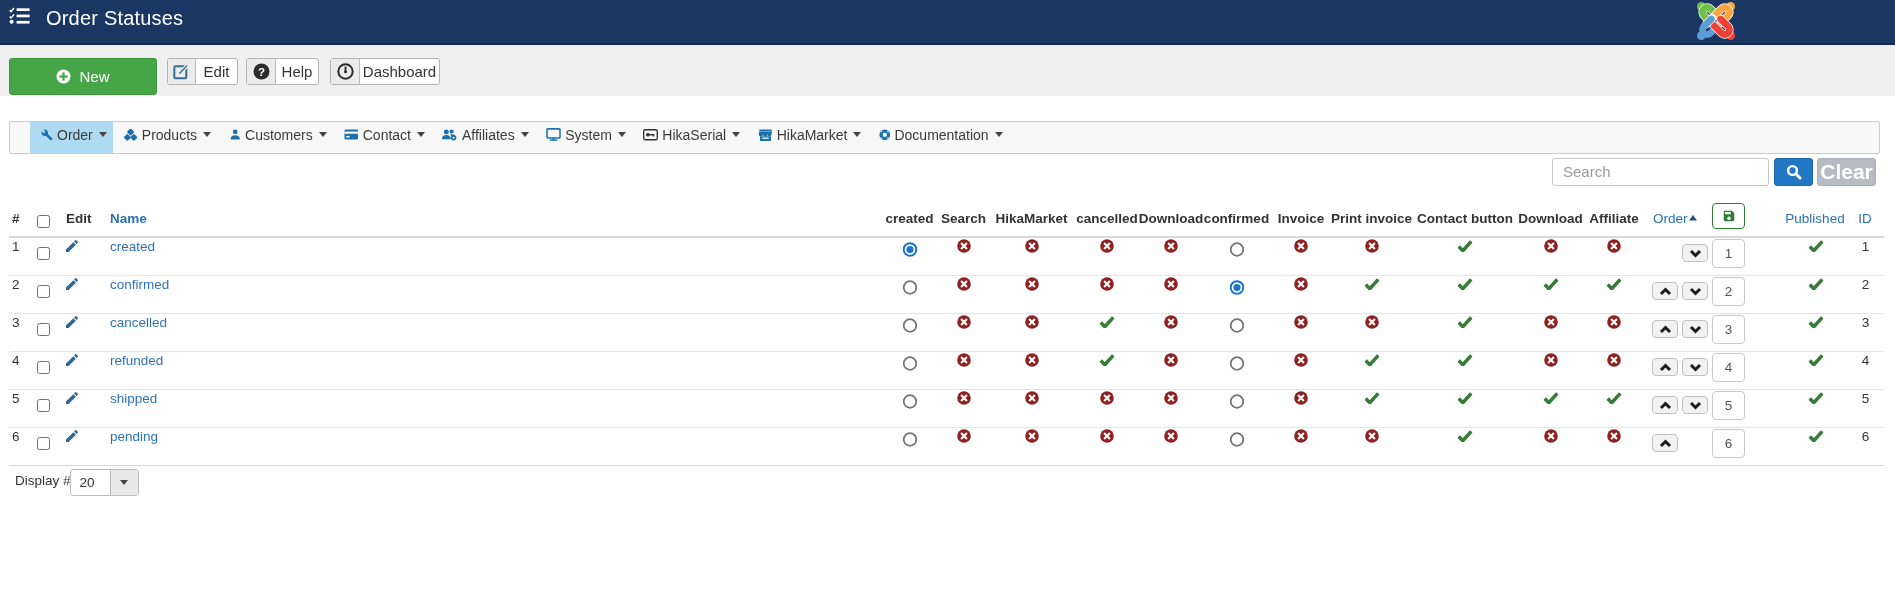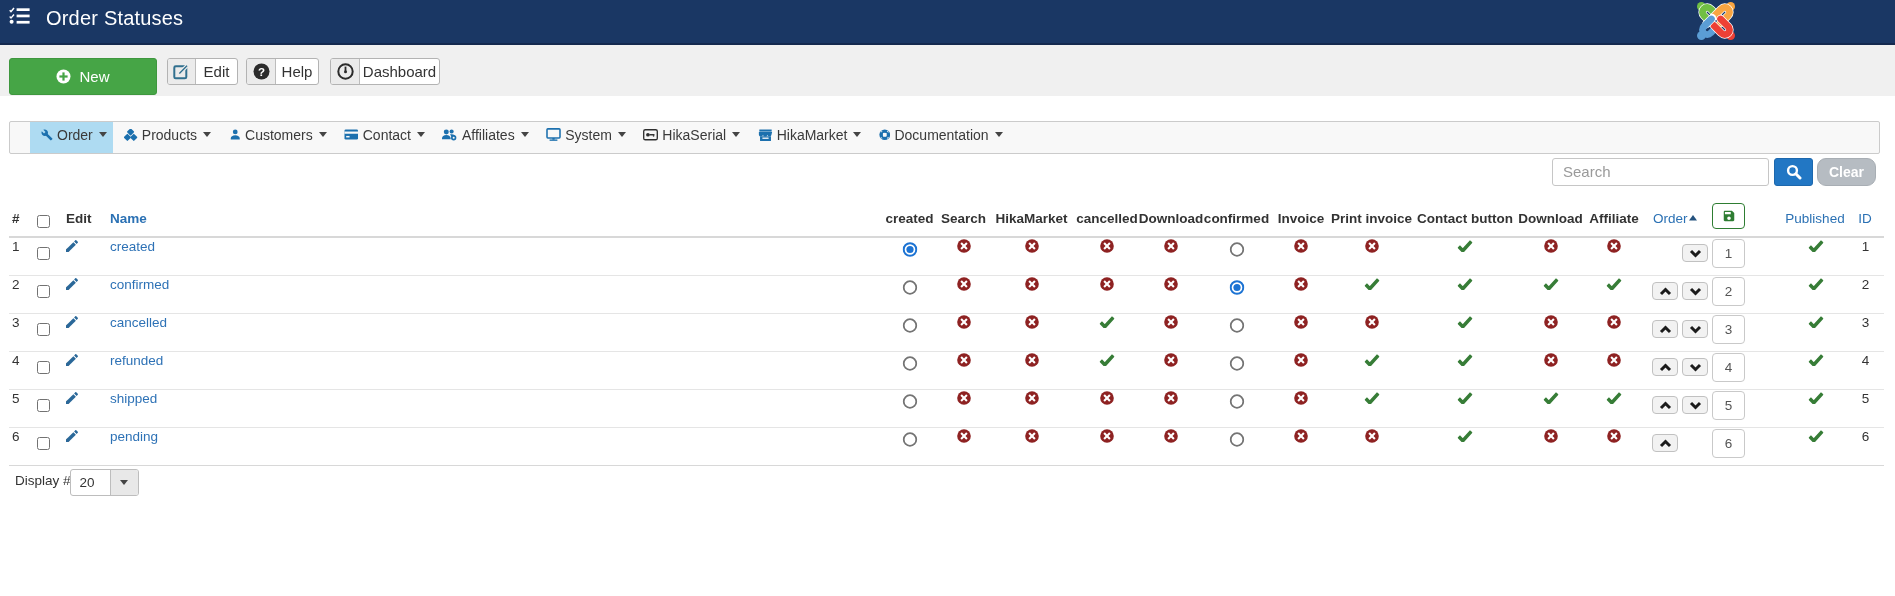--- a/index.html
+++ b/index.html
@@ -14,21 +14,21 @@
 .btngrp .ic{background:#ebebeb;border-right:1px solid #bcbcbc;display:flex;align-items:center;justify-content:center}
 .btngrp .tx{display:flex;align-items:center;justify-content:center;color:#333;font-size:15px}
 
 #menubar{left:9px;top:121px;width:1871px;height:32.5px;background:#f8f8f8;border:1px solid #cbcbcb;border-radius:2px;display:flex;align-items:stretch;padding-left:20px}
 .mi{display:flex;align-items:center;gap:4px;font-size:14px;color:#3a3a3a;padding:0 6.5px 5px 11px}
 .mi.active{background:#aedbf2}
 .caret{width:0;height:0;border-left:4.5px solid transparent;border-right:4.5px solid transparent;border-top:5px solid #444;margin-left:2px}
 
 #search{left:1552px;top:158px;width:217px;height:28px;border:1px solid #c6c6c6;border-radius:3px;background:#fff;color:#9a9a9a;font-size:15px;line-height:26px;padding-left:10px}
 #sbtn{left:1774px;top:158px;width:39px;height:28px;background:#2277c4;border:1px solid #1d68ad;border-radius:3px;display:flex;align-items:center;justify-content:center}
-#cbtn{left:1817px;top:158px;width:59px;height:28px;background:#b6bcc2;border:1px solid #a8aeb4;border-radius:9px;color:#fff;font-size:14px;font-weight:bold;display:flex;align-items:center;justify-content:center}
+#cbtn{left:1817px;top:158px;width:59px;height:28px;background:#b6bcc2;border:1px solid #a8aeb4;border-radius:3px;color:#fff;font-size:21px;font-weight:bold;display:flex;align-items:center;justify-content:center}
 
 .hline{height:1.5px;background:#d8d8d8;left:9px;width:1875px}
 .rline{height:1.2px;background:#e5e5e5;left:9px;width:1875px}
 .hdr{font-size:13.5px;font-weight:bold;color:#333;white-space:nowrap}
 .hdr.reg{font-weight:normal}
 .hdr.blue,.lnk{color:#2b71b4}
 .cellc{transform:translateX(-50%)}
 .num{font-size:13.5px;color:#333}
 .name{font-size:13.5px;color:#2e72b6}
 .cb{width:13px;height:13px;border:1.5px solid #727272;border-radius:2.5px;background:#fff}

